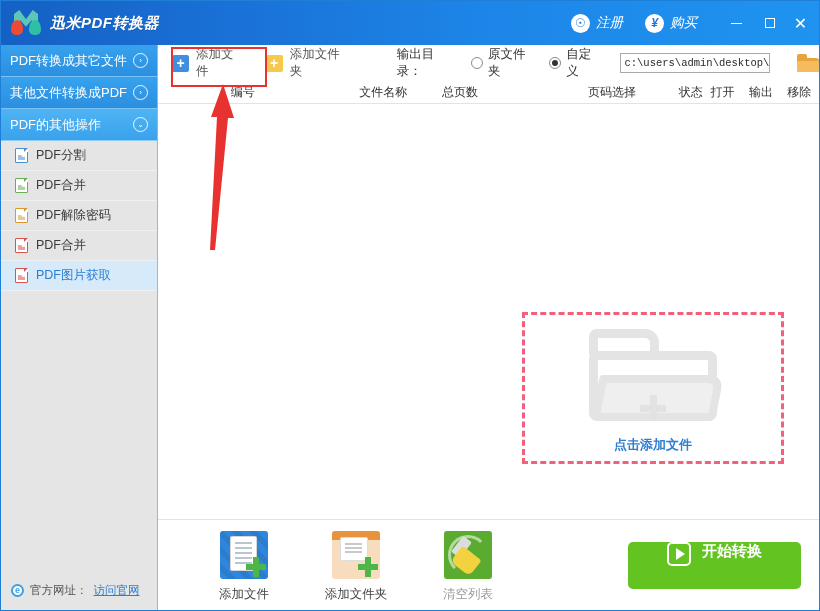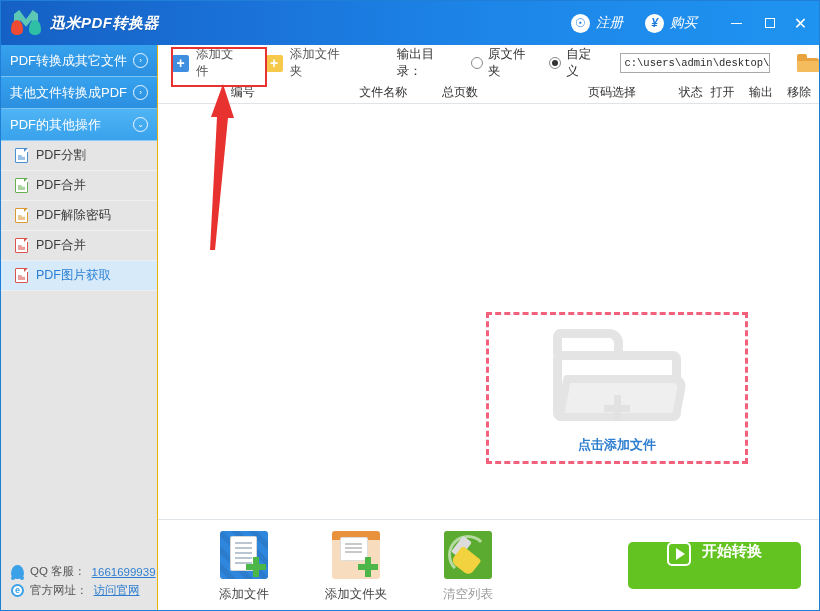--- a/index.html
+++ b/index.html
@@ -166,21 +166,21 @@
 
   .thead {
     height:23px; flex:0 0 23px; display:flex; align-items:center;
     font-size:12px; color:#333; border-bottom:1px solid #dfe4e8; background:#fff;
   }
   .th { text-align:right; }
   .th.c { text-align:center; }
 
   .list-area { flex:1; position:relative; background:#fff; min-height:0; }
   .dropzone {
-    position:absolute; left:328px; top:208px; width:262px; height:152px;
+    position:absolute; left:364px; top:208px; width:262px; height:152px;
     border:3px dashed #f2607c; display:flex; flex-direction:column;
     align-items:center; justify-content:flex-end; cursor:pointer; padding-bottom:7px;
   }
   .dz-folder {
     position:absolute; left:50%; top:14px; transform:translateX(-50%);
     width:128px; height:92px;
   }
   .dz-folder .fb {
     position:absolute; left:0; bottom:0; width:128px; height:70px;
     border:9px solid #e4e4e4; border-radius:8px; box-sizing:border-box; background:#fff;
@@ -339,25 +339,20 @@
         <span>PDF合并</span>
       </div>
       <div class="sub selected">
         <span class="pdf-ic" style="color:#d9534f"></span>
         <span>PDF图片获取</span>
       </div>
 
       <div class="sidebar-spacer"></div>
 
       <div class="footer-links">
-        <div class="flink">
-          <span class="qq-ic"></span>
-          <span>QQ 客服：</span>
-          <a href="#">1661699939</a>
-        </div>
         <div class="flink">
           <span class="ie-ic">e</span>
           <span>官方网址：</span>
           <a href="#">访问官网</a>
         </div>
       </div>
     </div>
 
     <div class="main">
 

